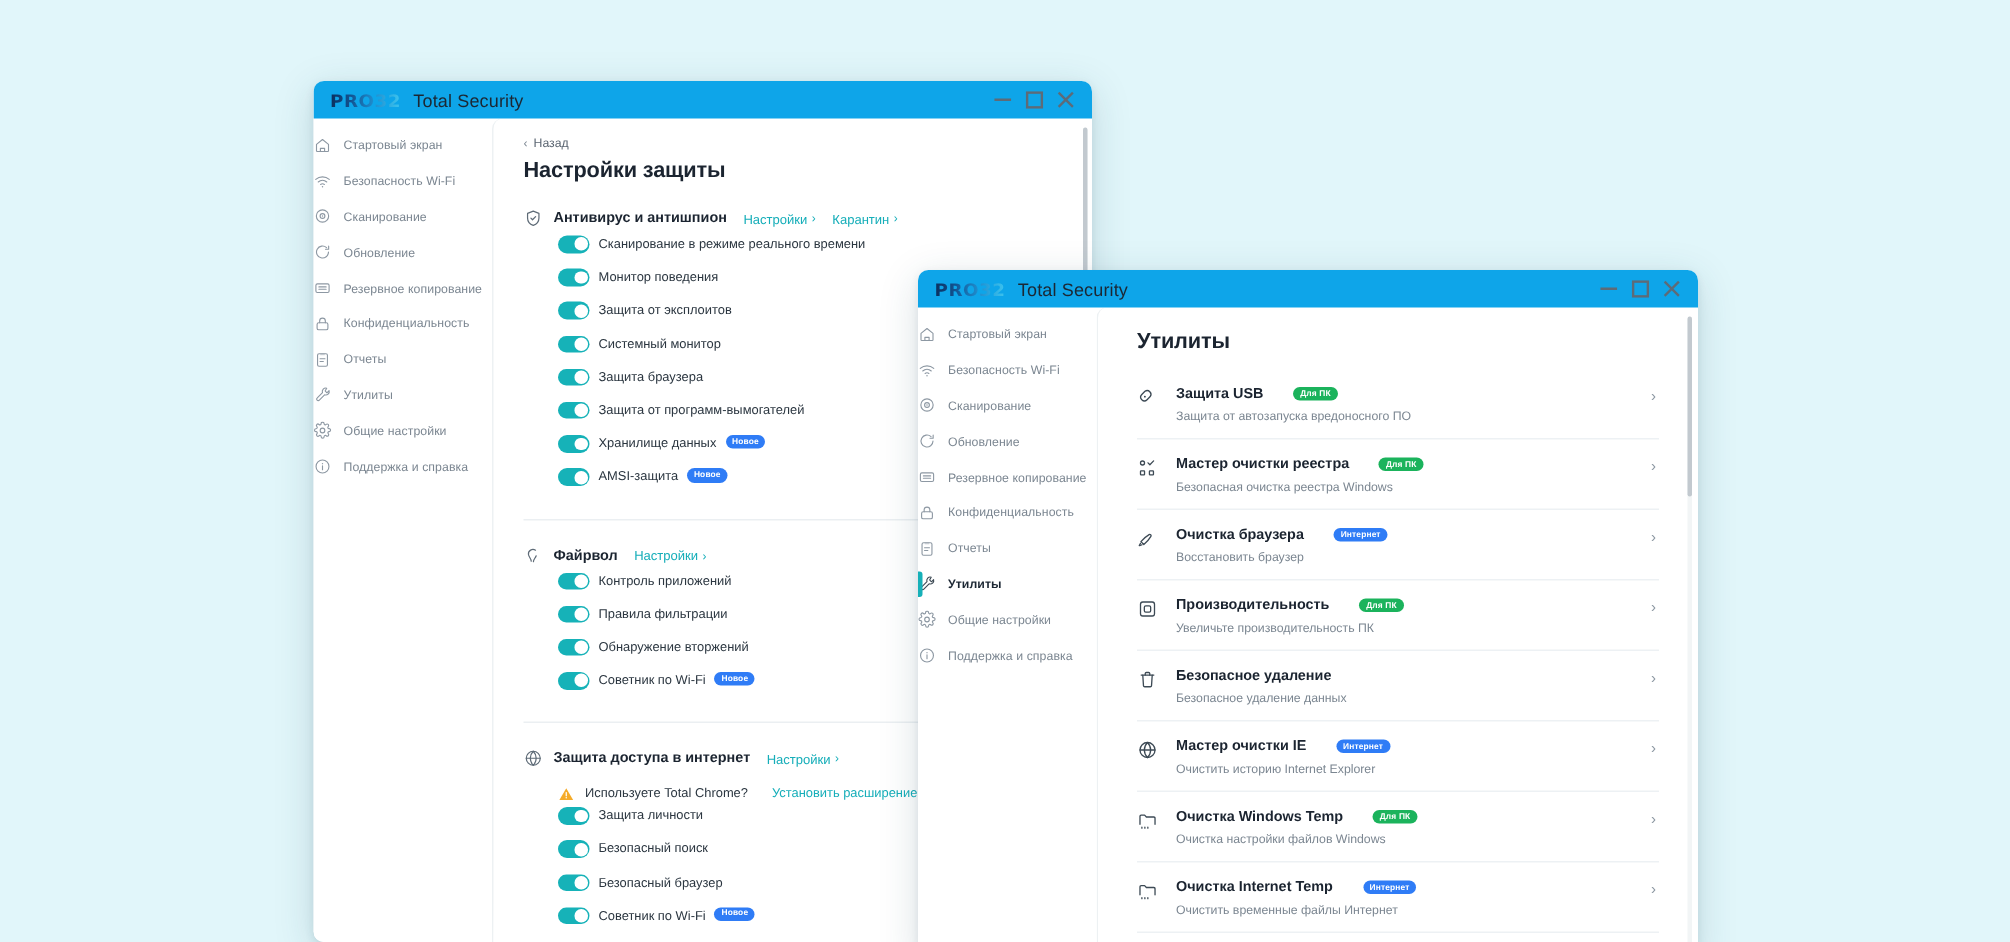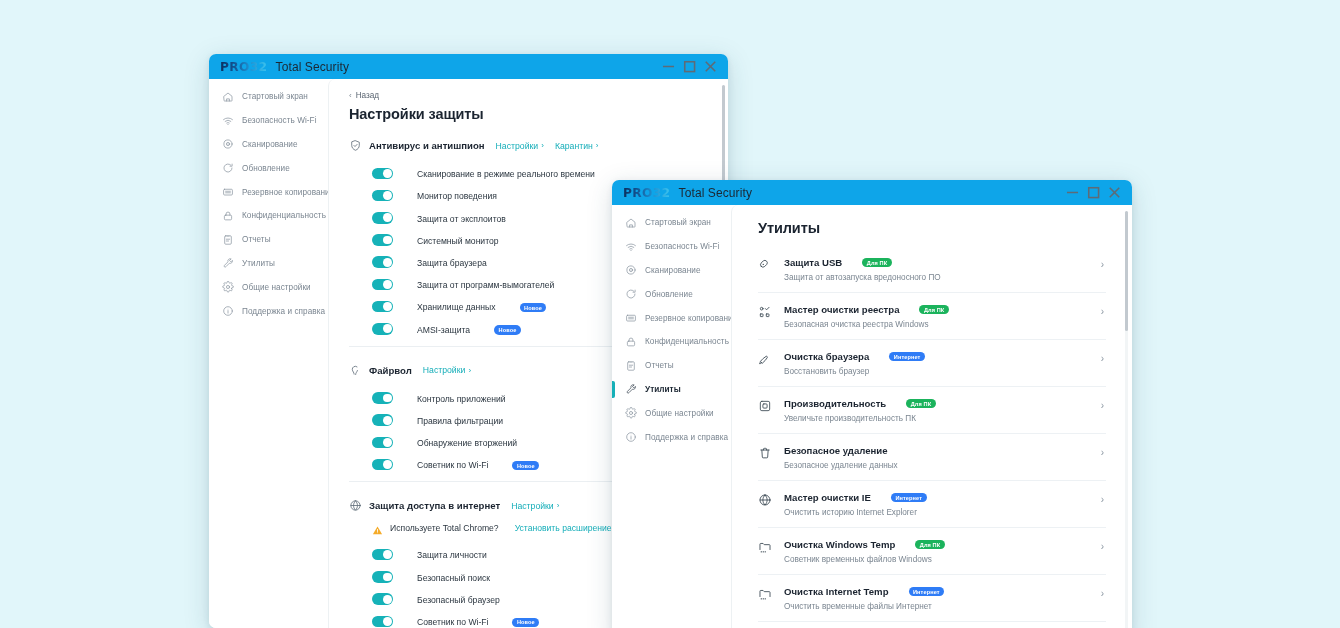--- a/index.html
+++ b/index.html
@@ -61,21 +61,20 @@
     width: 119px;
     flex: 0 0 119px;
     background: #ffffff;
     padding-top: 6px;
     position: relative;
   }
   .navitem {
     display: flex;
     align-items: center;
     height: 23.8px;
-    padding-left: 13px;
     position: relative;
     gap: 8px;
   }
   .navitem .nicon {
     width: 12px; height: 12px;
     flex: 0 0 12px;
     color: #8d98a3;
     display: flex; align-items: center; justify-content: center;
   }
   .navitem .nicon svg { display:block; width: 12px; height: 12px; }
@@ -132,24 +131,24 @@
   }
   .sechead .sicon svg { display:block; width:13px; height:13px; }
   .sechead .stitle { font-size: 9.6px; font-weight: 700; color: #1b2430; }
   .seclink {
     display: inline-flex; align-items: center; gap: 3px;
     font-size: 8.7px; color: #16aeb9; margin-left: 4px;
   }
   .seclink .chev { font-size: 8px; }
 
   .optrow {
-    display: flex; align-items: flex-end;
+    display: flex; align-items: flex-start;
     height: 22.2px;
     padding-left: 23px;
-    gap: 24px;
+    gap: 6px;
   }
   .toggle {
     width: 21px; height: 11.5px;
     border-radius: 7px;
     background: #16b2b8;
     position: relative;
     flex: 0 0 21px;
   }
   .toggle::after {
     content: "";
@@ -728,21 +727,21 @@
                   <svg viewBox="0 0 24 24" fill="none" stroke="currentColor" stroke-width="1.5" stroke-linecap="round" stroke-linejoin="round">
                     <path d="M3.4 16.4V7.2a1.3 1.3 0 0 1 1.3-1.3h4l2 2.1h8.6a1.3 1.3 0 0 1 1.3 1.3v7.1"></path>
                     <path d="M5.6 19.6v1.2M9 19.6v1.2M12.4 19.6v1.2"></path>
                   </svg>
                 </span>
                 <span class="utilbody">
                   <span class="utiltitle-line">
                     <span class="utiltitle">Очистка Windows Temp</span>
                     <span class="badge green">Для ПК</span>
                   </span>
-                  <span class="utilsub" style="display:block;">Советник временных файлов Windows</span>
+                  <span class="utilsub" style="display:block;">Очистка настройки файлов Windows</span>
                 </span>
                 <span class="utilchev">›</span>
               </div>
               <div class="utilrow">
                 <span class="uicon">
                   <svg viewBox="0 0 24 24" fill="none" stroke="currentColor" stroke-width="1.5" stroke-linecap="round" stroke-linejoin="round">
                     <path d="M3.4 16.4V7.2a1.3 1.3 0 0 1 1.3-1.3h4l2 2.1h8.6a1.3 1.3 0 0 1 1.3 1.3v7.1"></path>
                     <path d="M5.6 19.6v1.2M9 19.6v1.2M12.4 19.6v1.2"></path>
                   </svg>
                 </span>

